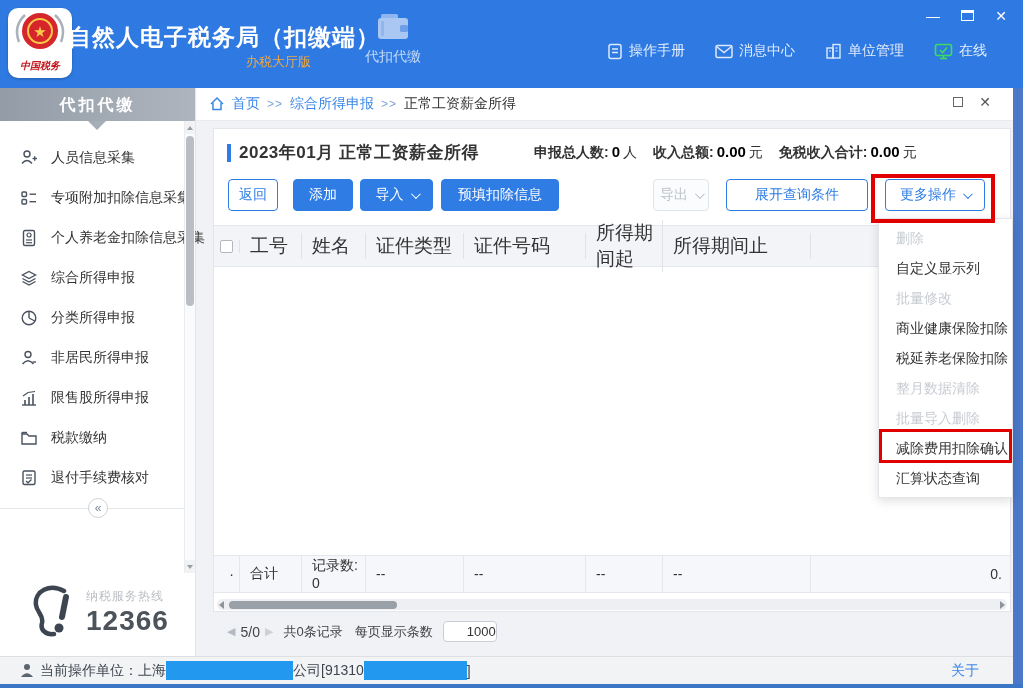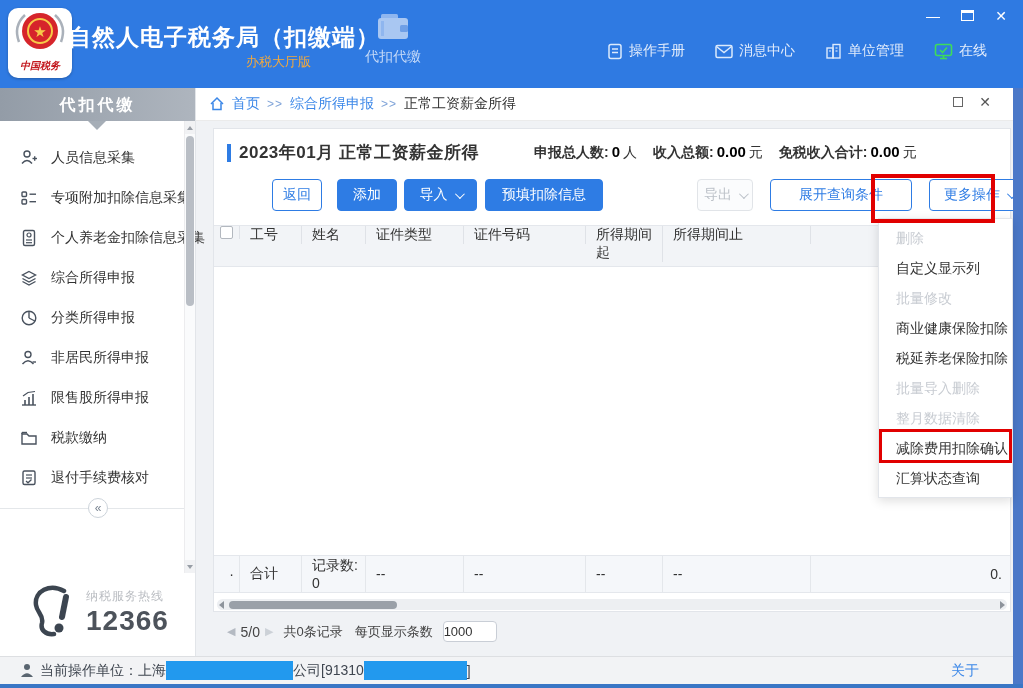--- a/index.html
+++ b/index.html
@@ -54,34 +54,34 @@
   .panel { position:absolute; left:213px; top:128px; width:798px; height:484px; background:#fff; border:1px solid #e2e5ea; z-index:1; }
   .panel-title-row { position:absolute; left:13px; top:12px; display:flex; align-items:center; }
   .title-bar { width:4px; height:18px; background:#2e7ce4; margin-right:8px; }
   .panel-title { font-size:17px; font-weight:bold; color:#333; letter-spacing:.5px; }
   .stats { display:flex; align-items:center; margin-left:55px; gap:16px; }
   .stat { display:flex; align-items:baseline; gap:3px; font-size:14px; color:#333; }
   .stat .s-label { font-weight:bold; }
   .stat .s-value { font-weight:bold; color:#000; font-size:15px; }
 
   .toolbar { position:absolute; left:0; top:50px; width:100%; height:34px; }
-  .btn { position:absolute; top:0; height:32px; border-radius:4px; font-size:14px; display:flex; align-items:center; justify-content:center; cursor:pointer; white-space:nowrap;margin-left:44px; }
+  .btn { position:absolute; top:0; height:32px; border-radius:4px; font-size:14px; display:flex; align-items:center; justify-content:center; cursor:pointer; white-space:nowrap; }
   .btn-outline { border:1px solid #2e7ce4; color:#2e7ce4; background:#fff; }
   .btn-solid { background:#2e7ce4; color:#fff; border:1px solid #2e7ce4; }
   .btn-disabled { border:1px solid #e1e4e8; color:#bcc1c8; background:#fbfcfd; cursor:default; }
   .chev { display:inline-block; width:7px; height:7px; border-right:1.5px solid currentColor; border-bottom:1.5px solid currentColor; transform:rotate(45deg) translateY(-2px); margin-left:7px; }
   .b-back { left:14px; width:50px; }
   .b-add { left:79px; width:60px; }
   .b-import { left:146px; width:73px; }
   .b-prefill { left:227px; width:118px; }
   .b-export { left:439px; width:56px; }
   .b-expand { left:512px; width:142px; }
   .b-more { left:671px; width:100px;justify-content:center; }
 
-  .thead { position:absolute; left:0px; top:96px; width:796px; height:42px; background:#f2f4f7; border-top:1px solid #e4e7ec; border-bottom:1px solid #e4e7ec; display:flex; align-items:flex-start; font-size:14px; color:#333; }
+  .thead { position:absolute; left:0px; top:96px; width:796px; height:42px; background:#f2f4f7; border-top:1px solid #e4e7ec; border-bottom:1px solid #e4e7ec; display:flex; align-items:center; font-size:19px; color:#333; }
   .th { display:flex; align-items:center; padding-left:10px; border-right:1px solid #dfe2e7; }
   .th:last-child { border-right:none; }
   .c0 { width:26px; justify-content:center; padding-left:0; }
   .c1 { width:62px; } .c2 { width:64px; } .c3 { width:98px; } .c4 { width:122px; } .c5 { width:77px; } .c6 { width:148px; } .c7 { flex:1; }
   .checkbox { width:13px; height:13px; background:#fff; border:1px solid #b3b8bf; border-radius:2px; cursor:pointer; }
 
   .tsummary { position:absolute; left:0; top:426px; width:796px; height:38px; background:#f5f7fa; border-top:1px solid #e4e7ec; border-bottom:1px solid #e4e7ec; display:flex; align-items:stretch; font-size:14px; color:#333; }
   .ts { display:flex; align-items:center; padding-left:10px; border-right:1px solid #e4e7eb; }
   .ts:last-child { border-right:none; justify-content:flex-end; padding-right:8px; }
 
@@ -100,21 +100,21 @@
   .annot-more { left:871px; top:174px; width:124px; height:49px; }
   .annot-menuitem { left:879px; top:429px; width:133px; height:34px; border-width:3px; }
 
   
   .pagination { position:absolute; left:227px; top:621px; display:flex; align-items:center; font-size:13px; color:#444; z-index:1; }
   .pg-arrow { font-size:11px; cursor:pointer; }
   .pg-prev { color:#b4bac2; } .pg-next { color:#ccd1d7; }
   .pg-page { margin:0 5px; font-size:14px; }
   .pg-total { margin-left:10px; }
   .pg-perpage-label { margin-left:12px; }
-  .perpage { width:54px; height:21px; margin-left:10px; border:1px solid #c9ced6; border-radius:4px; text-align:left; font-size:13px; color:#333; font-family:"Liberation Sans",sans-serif; }
+  .perpage { width:54px; height:21px; margin-left:10px; border:1px solid #c9ced6; border-radius:4px; text-align:right; font-size:13px; color:#333; font-family:"Liberation Sans",sans-serif; }
 
   
   .statusbar { position:absolute; left:0; top:656px; width:1023px; height:28px; background:#f2f3f5; border-top:1px solid #dddfe2; display:flex; align-items:center; padding-left:20px; font-size:14px; color:#3f4650; z-index:2; }
   .redact { display:inline-block; height:19px; background:#2299ee; vertical-align:-4px; }
   .redact1 { width:127px; } .redact2 { width:103px; }
   .about-link { position:absolute; right:44px; color:#3b87e8; cursor:pointer; }
   .bottom-edge { position:absolute; left:0; top:684px; width:1023px; height:4px; background:#3a76c5; z-index:6; }
 </style>
 </head>
 <body>
@@ -391,22 +391,22 @@
       <span class="hs-right"></span>
     </div>
   </div>
 
   <div class="dropdown">
     <div class="dd-item disabled">删除</div>
     <div class="dd-item">自定义显示列</div>
     <div class="dd-item disabled">批量修改</div>
     <div class="dd-item">商业健康保险扣除</div>
     <div class="dd-item">税延养老保险扣除</div>
+    <div class="dd-item disabled">整月数据清除</div>
     <div class="dd-item disabled">批量导入删除</div>
-    <div class="dd-item disabled">整月数据清除</div>
     <div class="dd-item">减除费用扣除确认</div>
     <div class="dd-item">汇算状态查询</div>
   </div>
 
   <div class="annot annot-more"></div>
   <div class="annot annot-menuitem"></div>
 
   <div class="pagination">
     <span class="pg-arrow pg-prev">◀</span>
     <span class="pg-page">5/0</span>

